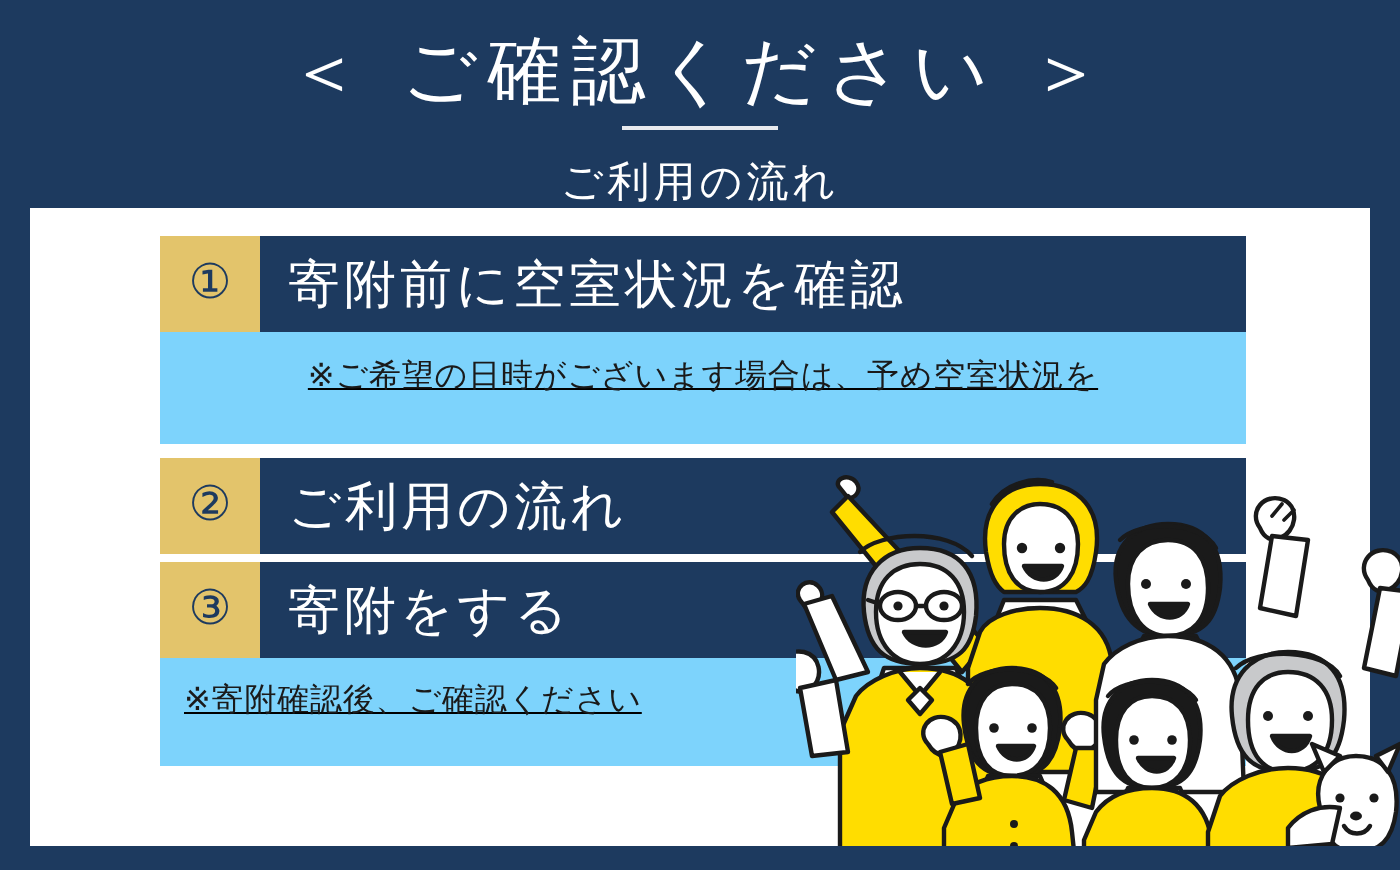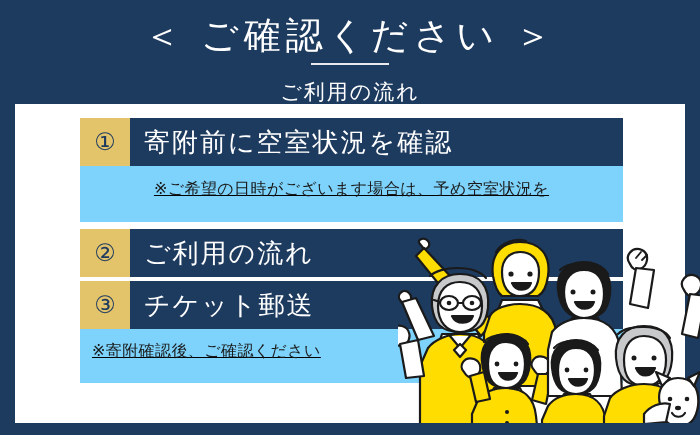--- a/index.html
+++ b/index.html
@@ -102,21 +102,21 @@
         <div class="bar">
           <span>ご利用の流れ</span>
         </div>
       </div>
 
       <div class="gap2"></div>
 
       <div class="row">
         <div class="num">③</div>
         <div class="bar">
-          <span>チケット郵送</span>
+          <span>寄附をする</span>
         </div>
       </div>
 
       <div class="note small">
         <p>※寄附確認後、ご確認ください</p>
       </div>
 
     </div>
   </div>
 

